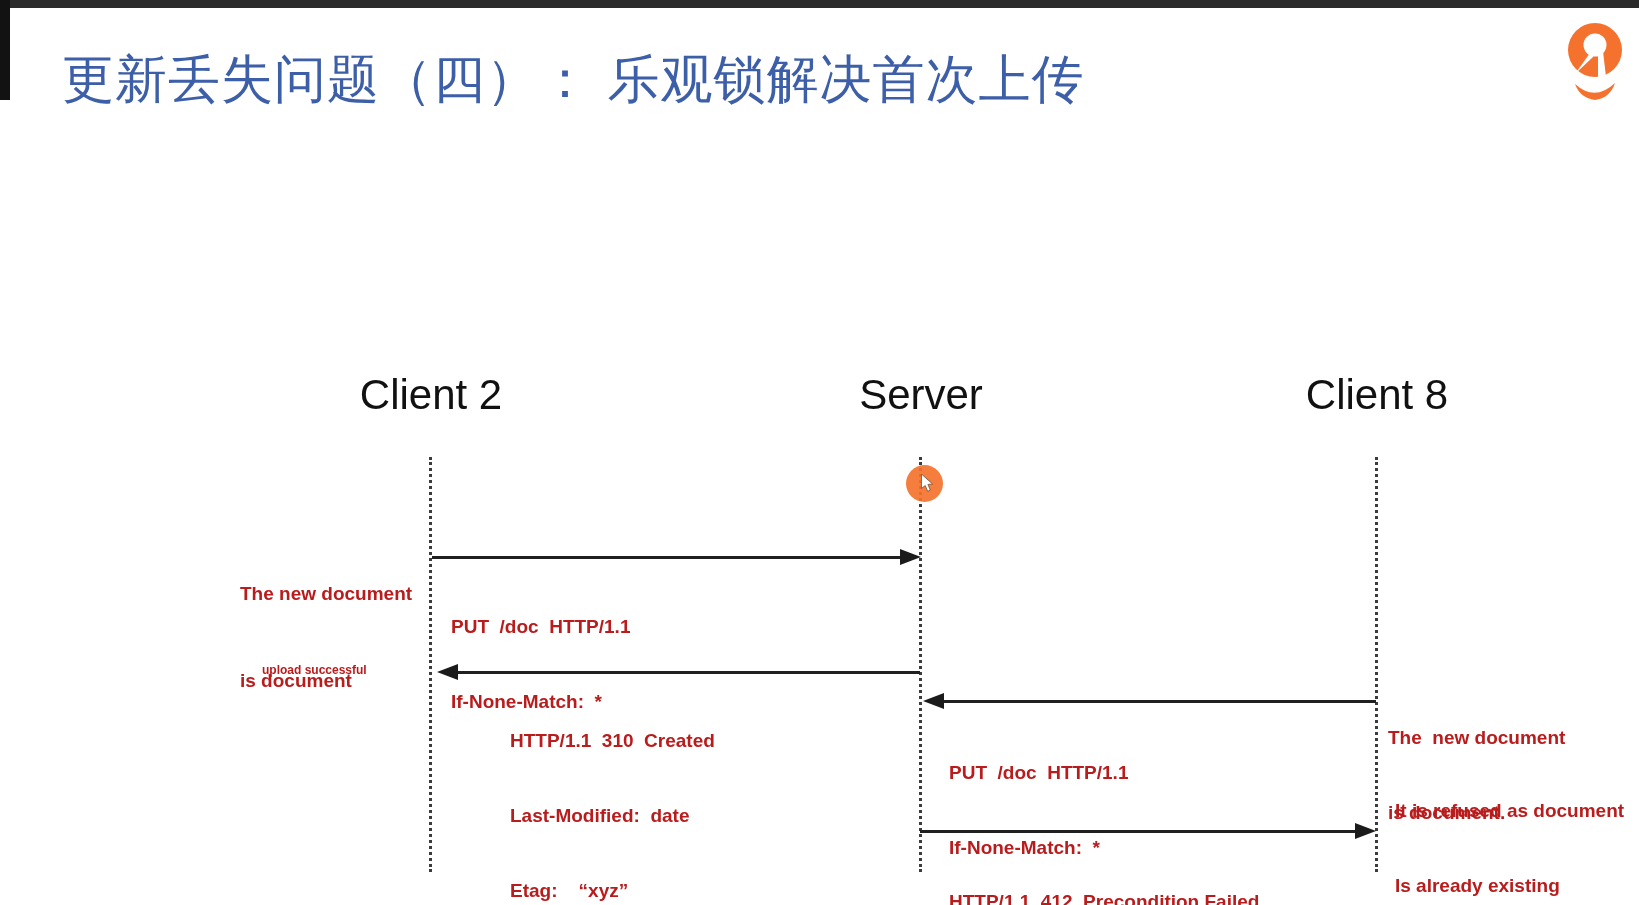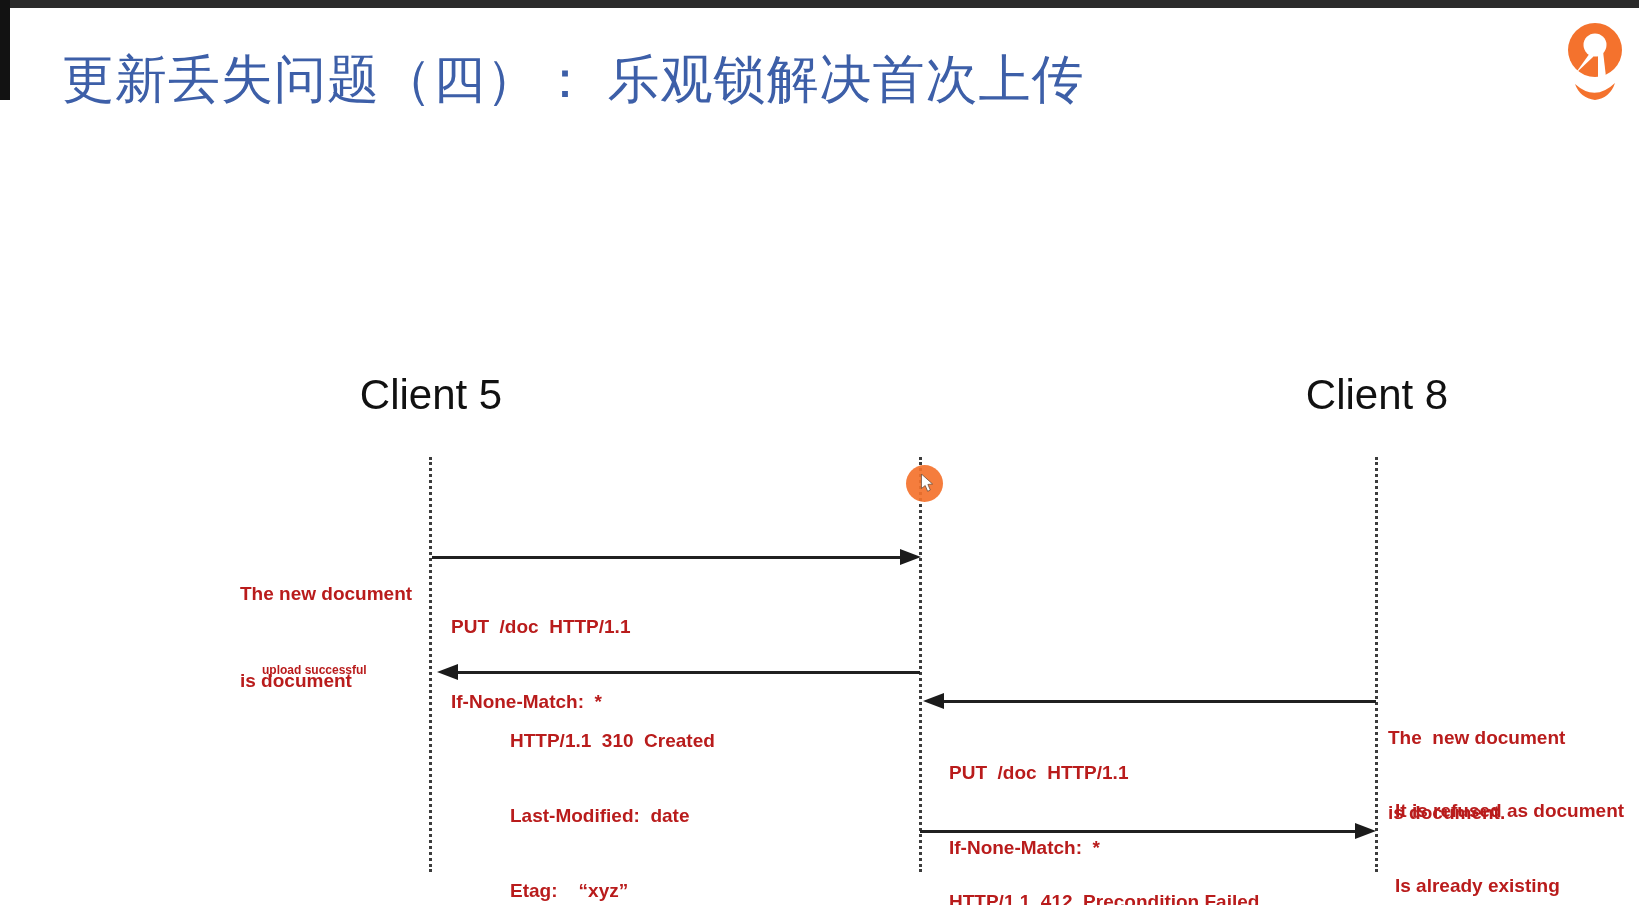--- a/index.html
+++ b/index.html
@@ -64,21 +64,22 @@
   <div class="logo">
     <svg width="58" height="84" viewBox="0 0 58 84">
       <circle cx="27" cy="30" r="27" fill="#F4722D"></circle>
       <circle cx="27" cy="25" r="11.5" fill="#ffffff"></circle>
       <polygon points="27,26 7,54 25,37" fill="#ffffff"></polygon>
       <path d="M30,31 L30,57 L38,57 L35,31 Z" fill="#ffffff"></path>
       <path d="M7,64 Q27,82 47,63 Q42,78 27,80 Q12,78 7,64 Z" fill="#F4722D"></path>
     </svg>
   </div>
 
-  <div class="actor actor-c1">Client 5</div>
+  <div class="actor actor-c1">Client 2</div>
+  <div class="actor actor-sv">Server</div>
   <div class="actor actor-c2">Client 8</div>
 
   <div class="lifeline life-c1"></div>
   <div class="lifeline life-sv"></div>
   <div class="lifeline life-c2"></div>
 
   <div class="aline aline-1"></div>
   <div class="ahead r ahead-1"></div>
 
   <div class="ahead l ahead-2"></div>

